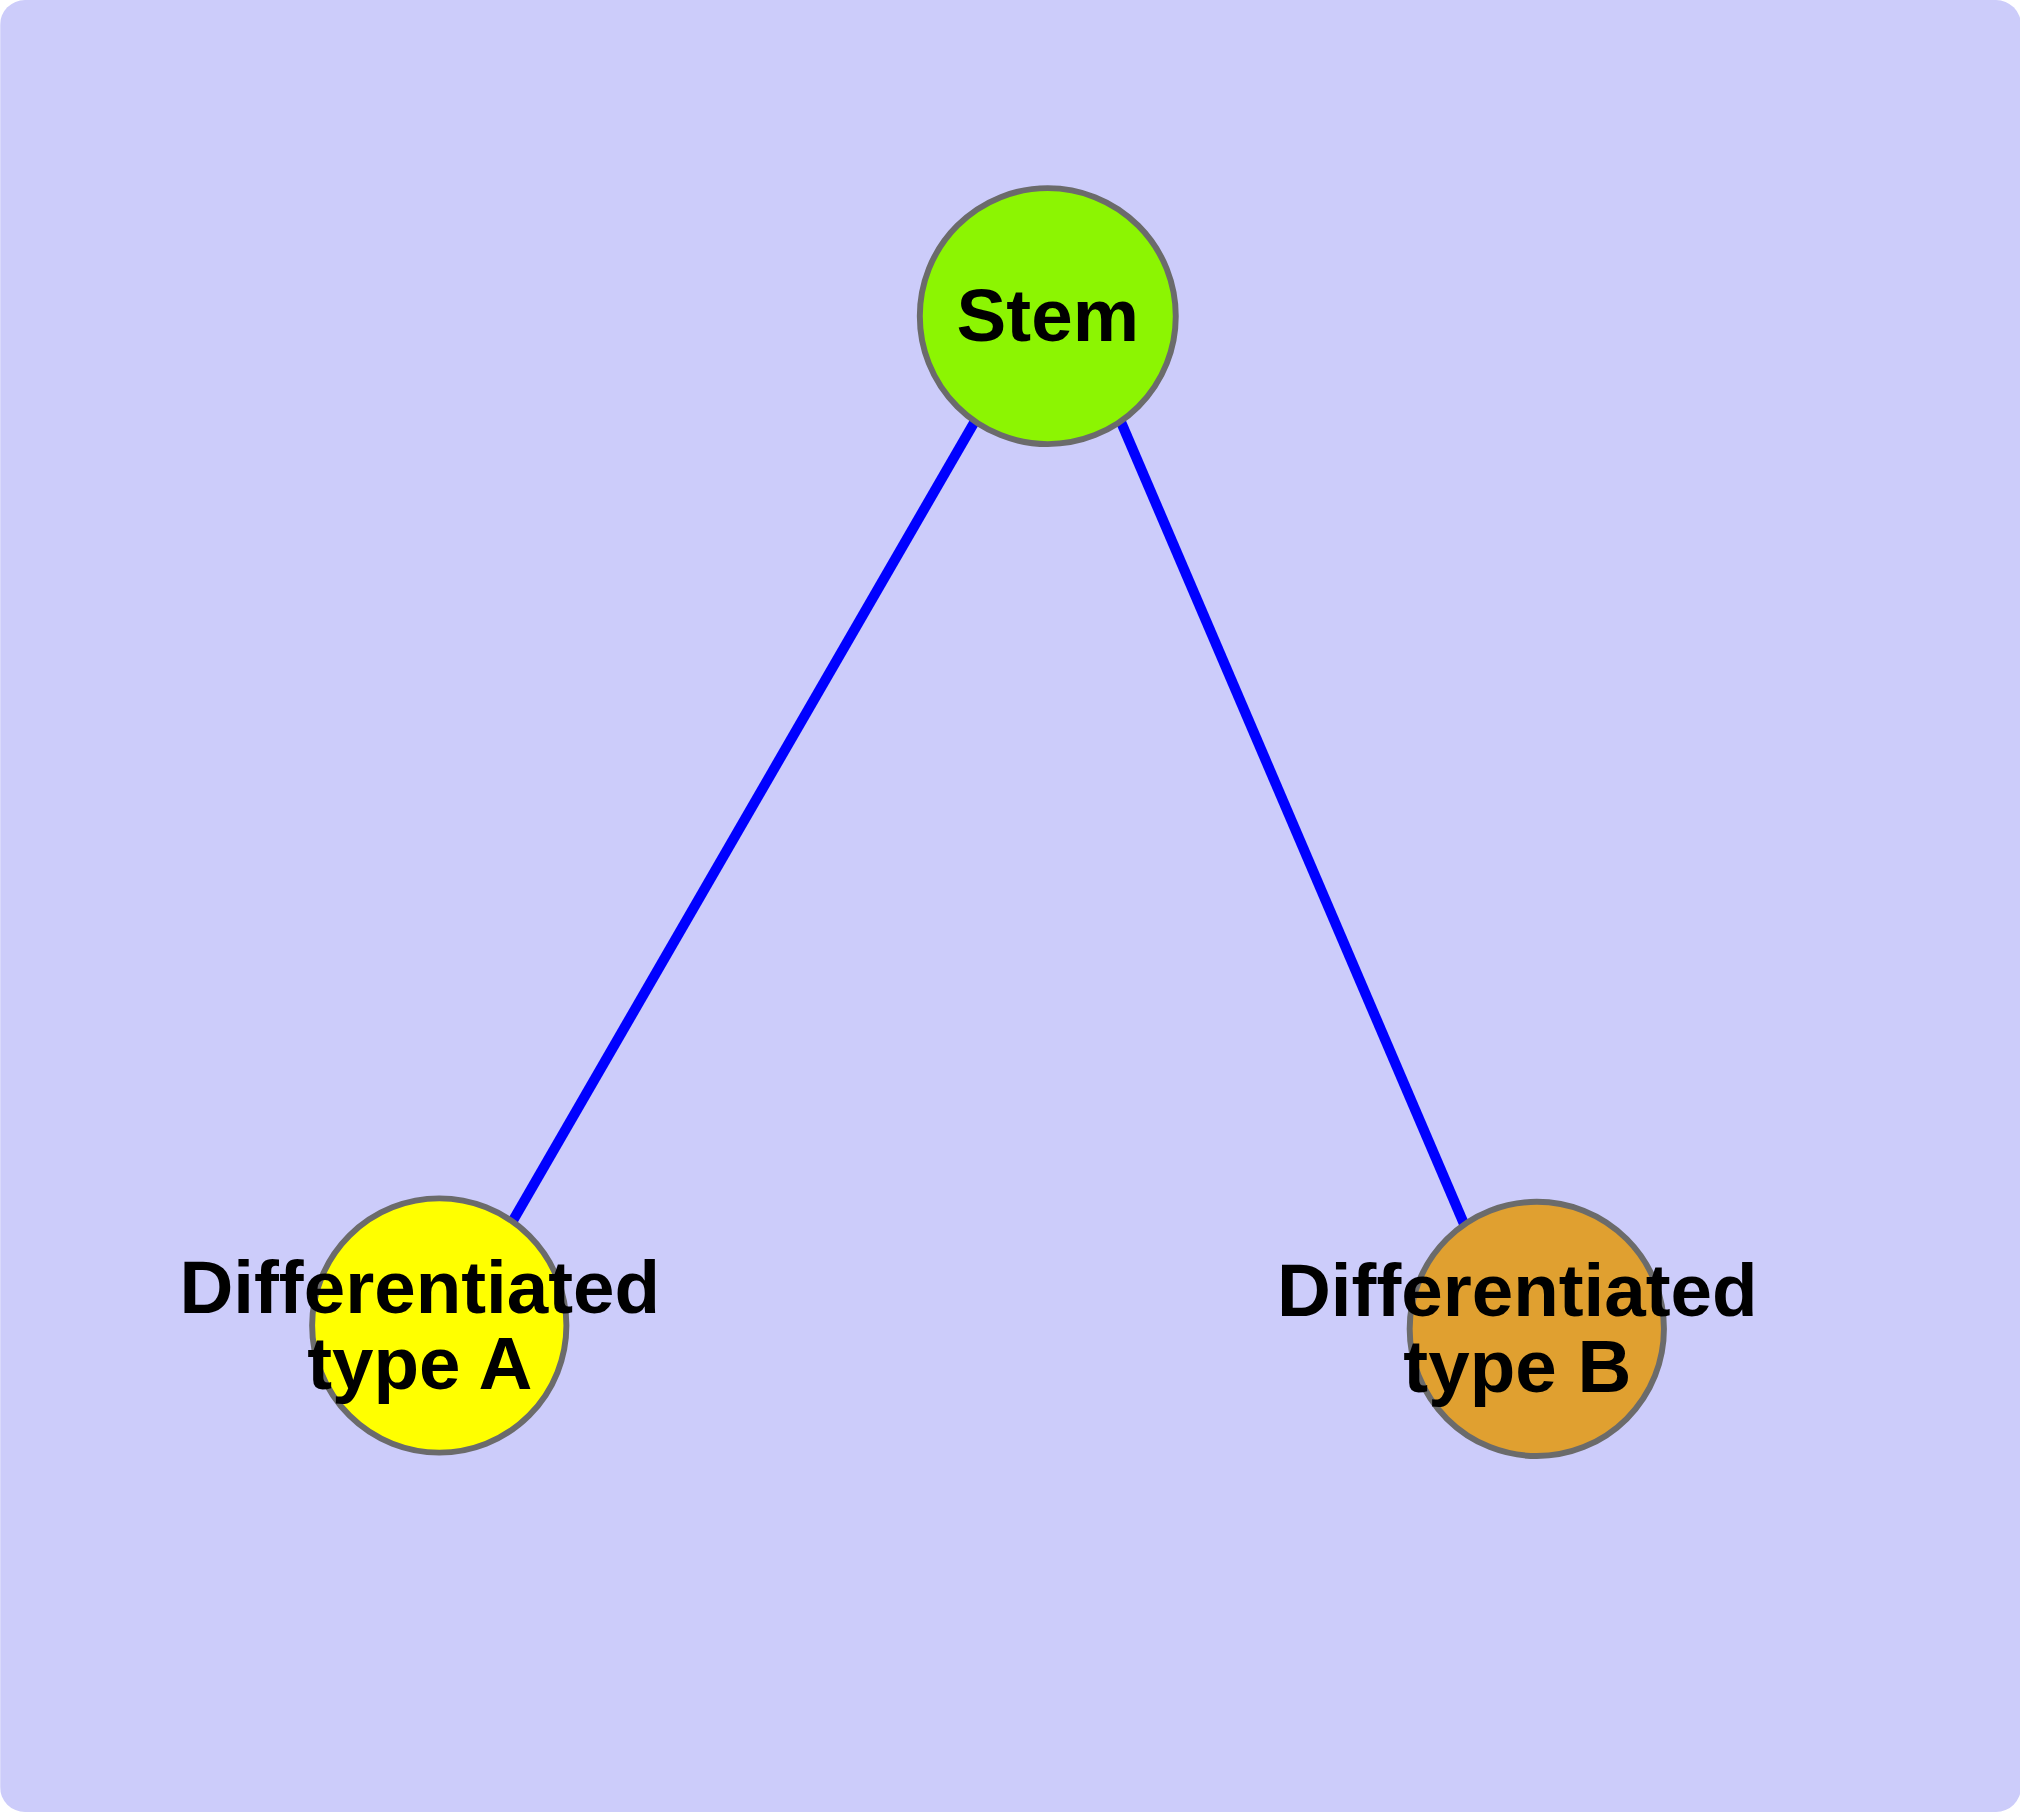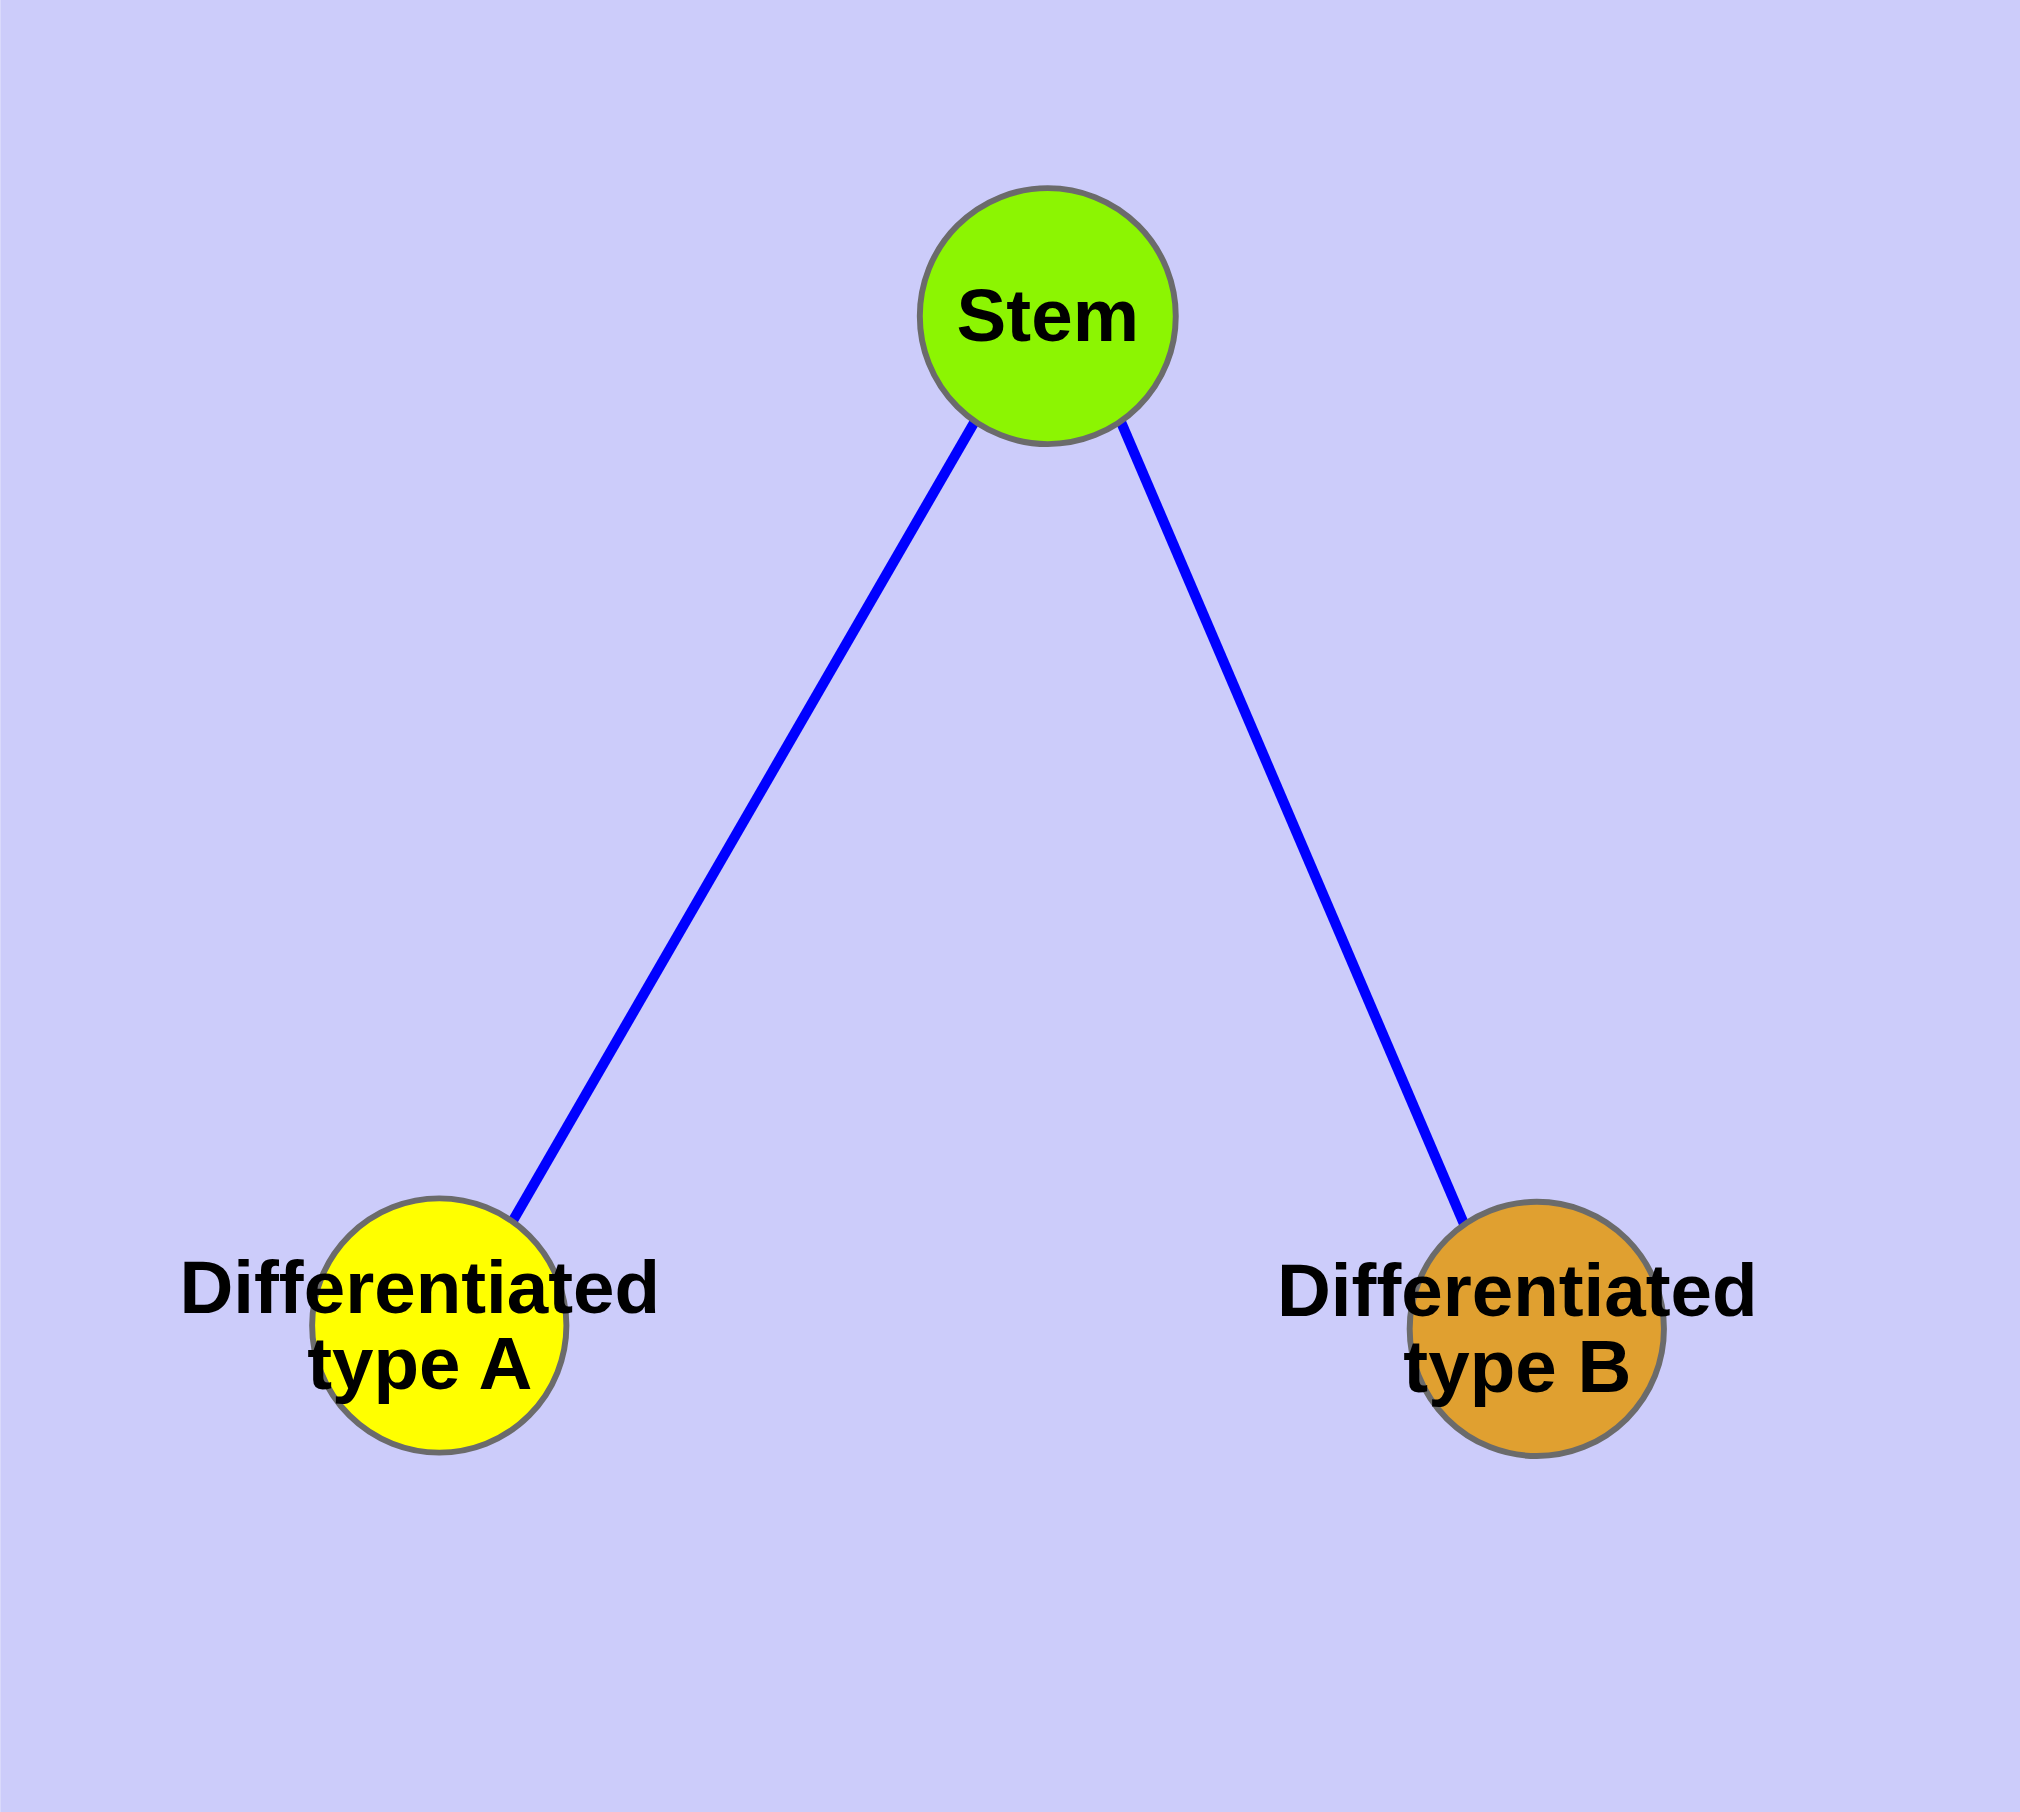--- a/index.html
+++ b/index.html
@@ -28,21 +28,21 @@
   .node-label-multiline {
     font-family: "Liberation Sans", sans-serif;
     font-weight: bold;
     fill: #000000;
     paint-order: normal;
   }
 </style>
 </head>
 <body>
 
-<div id="stage" style="width: 2021px; height: 1812px;">
+<div id="stage" style="width: 2021px; height: 1812px; border-radius: 25px;">
   <svg id="graph-svg" viewBox="0 0 2384 2138" xmlns="http://www.w3.org/2000/svg">
 
     <rect id="bg-rect" x="0" y="0" width="2384" height="2138" fill="#ccccfa"></rect>
 
     <g id="edges-layer">
         <line x1="1150" y1="497" x2="605" y2="1440" stroke="#0000ff" stroke-width="12" stroke-linecap="butt"></line>
         <line x1="1322" y1="497" x2="1727" y2="1444" stroke="#0000ff" stroke-width="12" stroke-linecap="butt"></line>
       </g>
     <g id="nodes-layer">
         <circle cx="1236" cy="373" r="151" fill="#8cf502" stroke="#6b6b6b" stroke-width="7"></circle>

